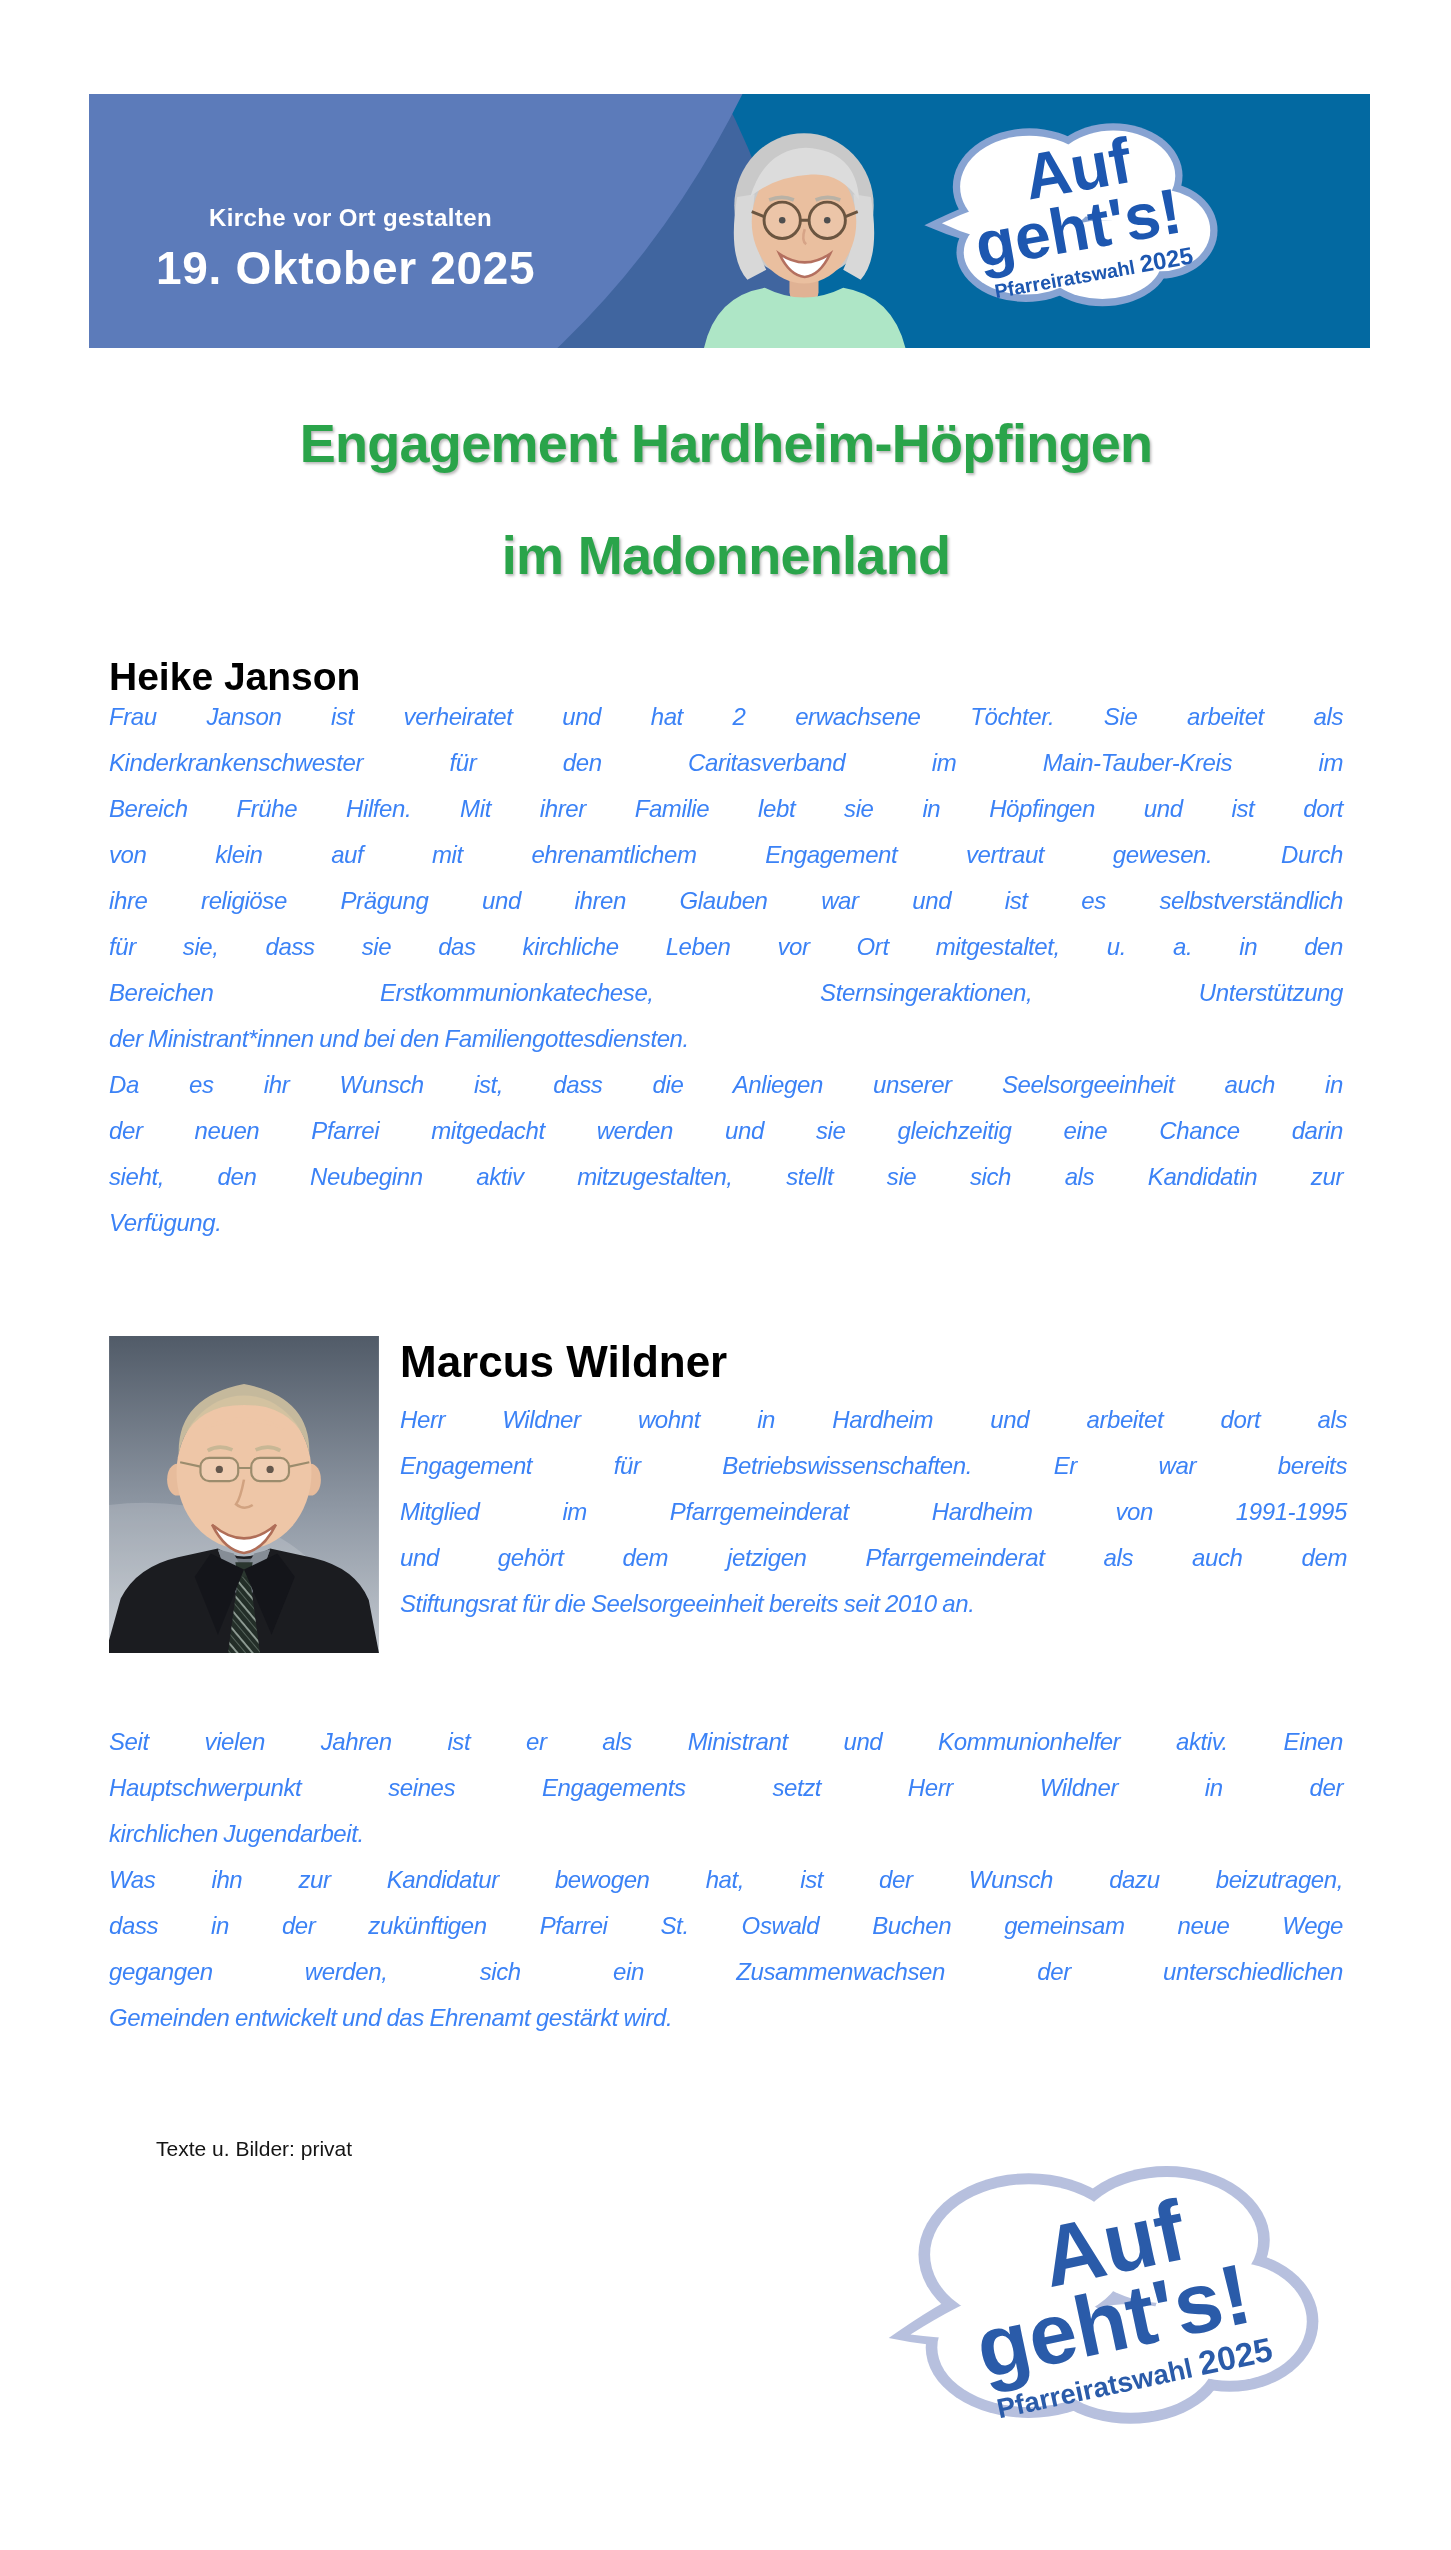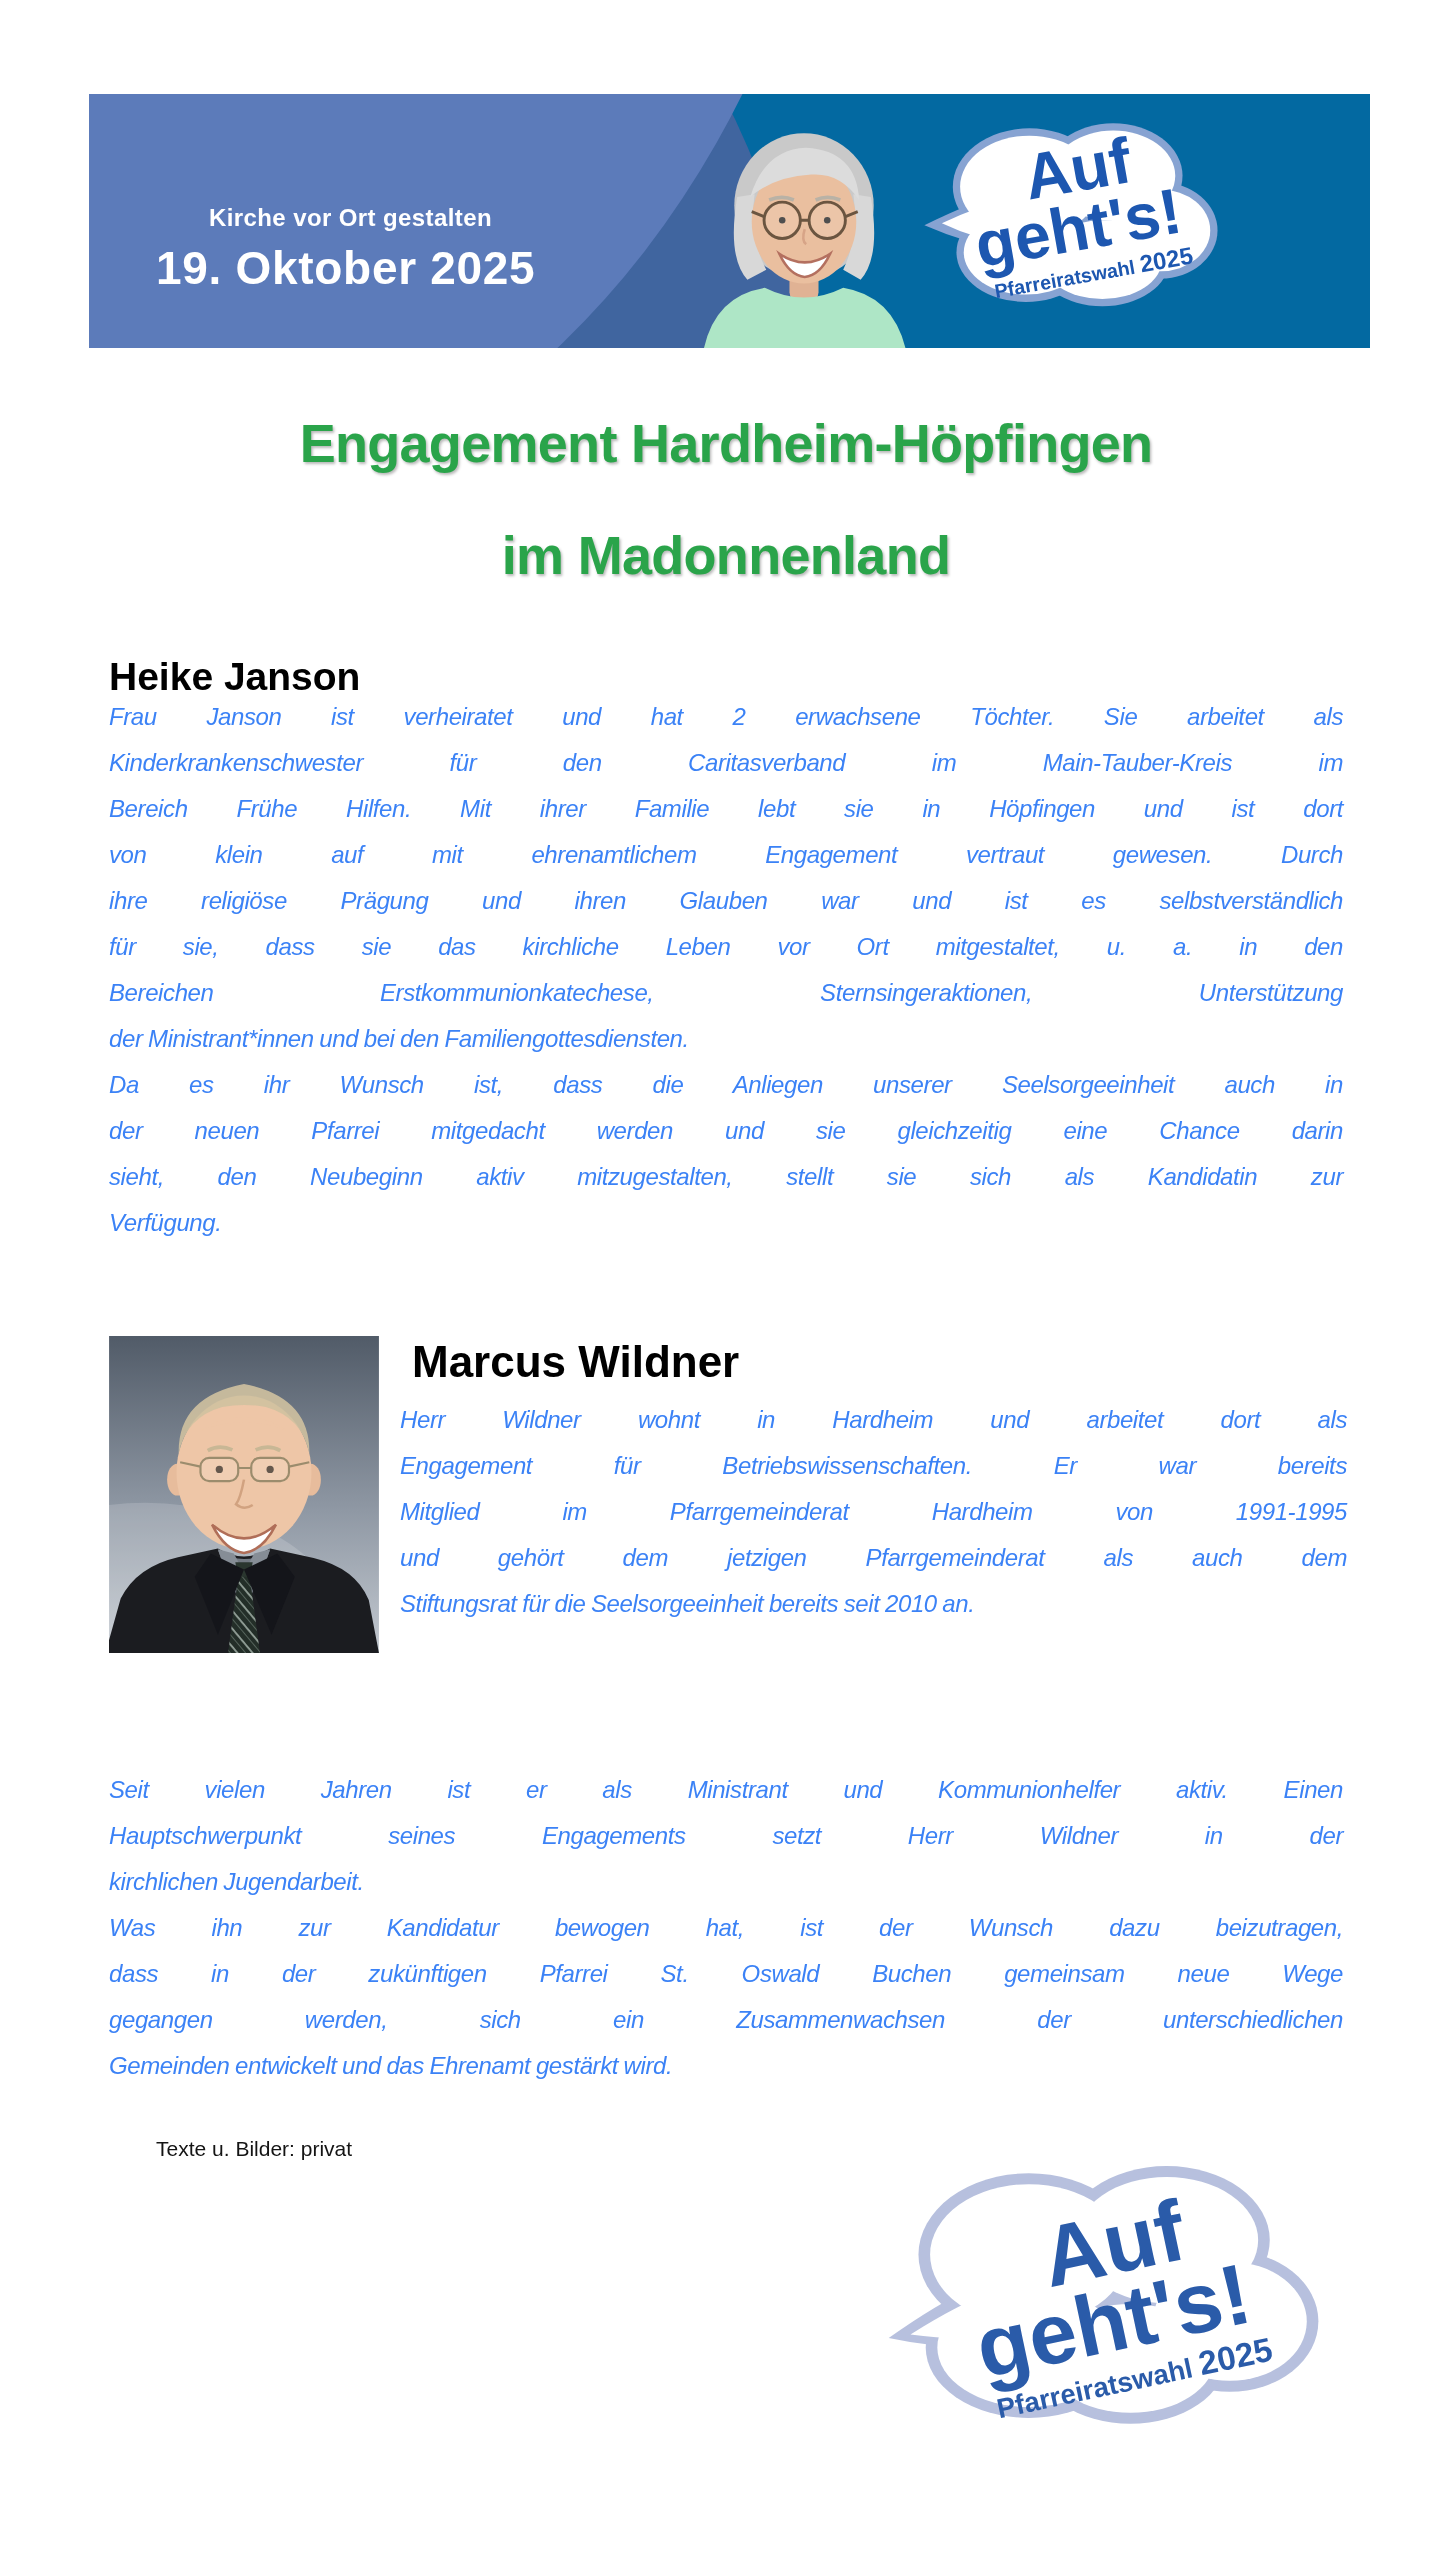--- a/index.html
+++ b/index.html
@@ -34,28 +34,28 @@
   .doc-title{
     position:absolute;left:0;width:1452px;text-align:center;
     font-size:54px;font-weight:600;color:#2aa44a;letter-spacing:-0.7px;
     text-shadow:1.5px 2.2px 2.9px rgba(0,0,0,.28);
   }
   .doc-title.l1{top:412px;}
   .doc-title.l2{top:524px;}
   
   .h-name{position:absolute;font-weight:700;color:#000;}
   .heike-name{left:109px;top:655px;font-size:39px;}
-  .marcus-name{left:400px;top:1337px;font-size:44px;margin-left:12px;}
+  .marcus-name{left:400px;top:1337px;font-size:44px;}
   .textblock{
     position:absolute;font-size:24px;line-height:46px;
     letter-spacing:-0.4px;word-spacing:-0.7px;color:#3b82f6;font-style:italic;
   }
   .heike-text{left:109px;top:694px;width:1234px;}
   .marcus-side-text{left:400px;top:1397px;width:947px;}
-  .marcus-full-text{left:109px;top:1719px;width:1234px;margin-top:48px;}
+  .marcus-full-text{left:109px;top:1719px;width:1234px;}
   .tline{text-align:justify;}
   .tline.just{text-align-last:justify;}
   .photo-frame{
     position:absolute;left:109px;top:1336px;width:270px;height:317px;overflow:hidden;
   }
   .credit{
     position:absolute;left:132px;top:2137px;font-size:21px;color:#141414;
     letter-spacing:0;
     margin-left:24px;
   }

